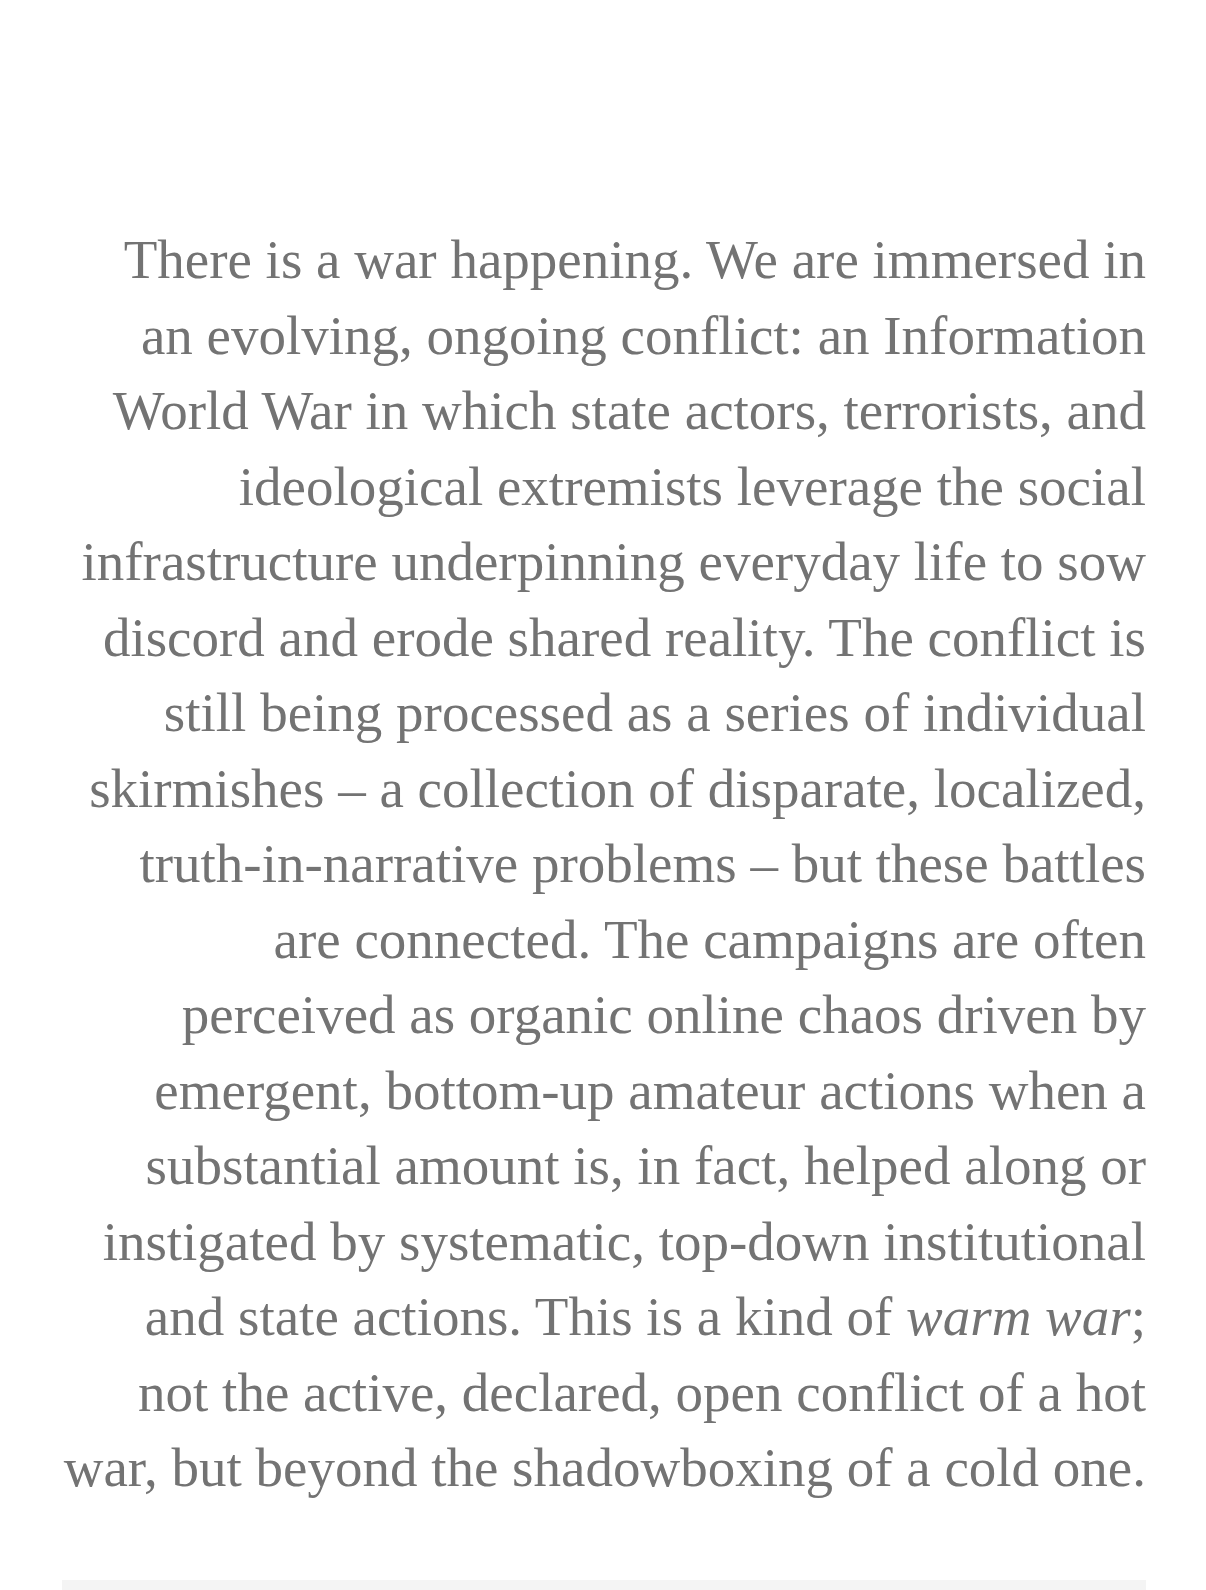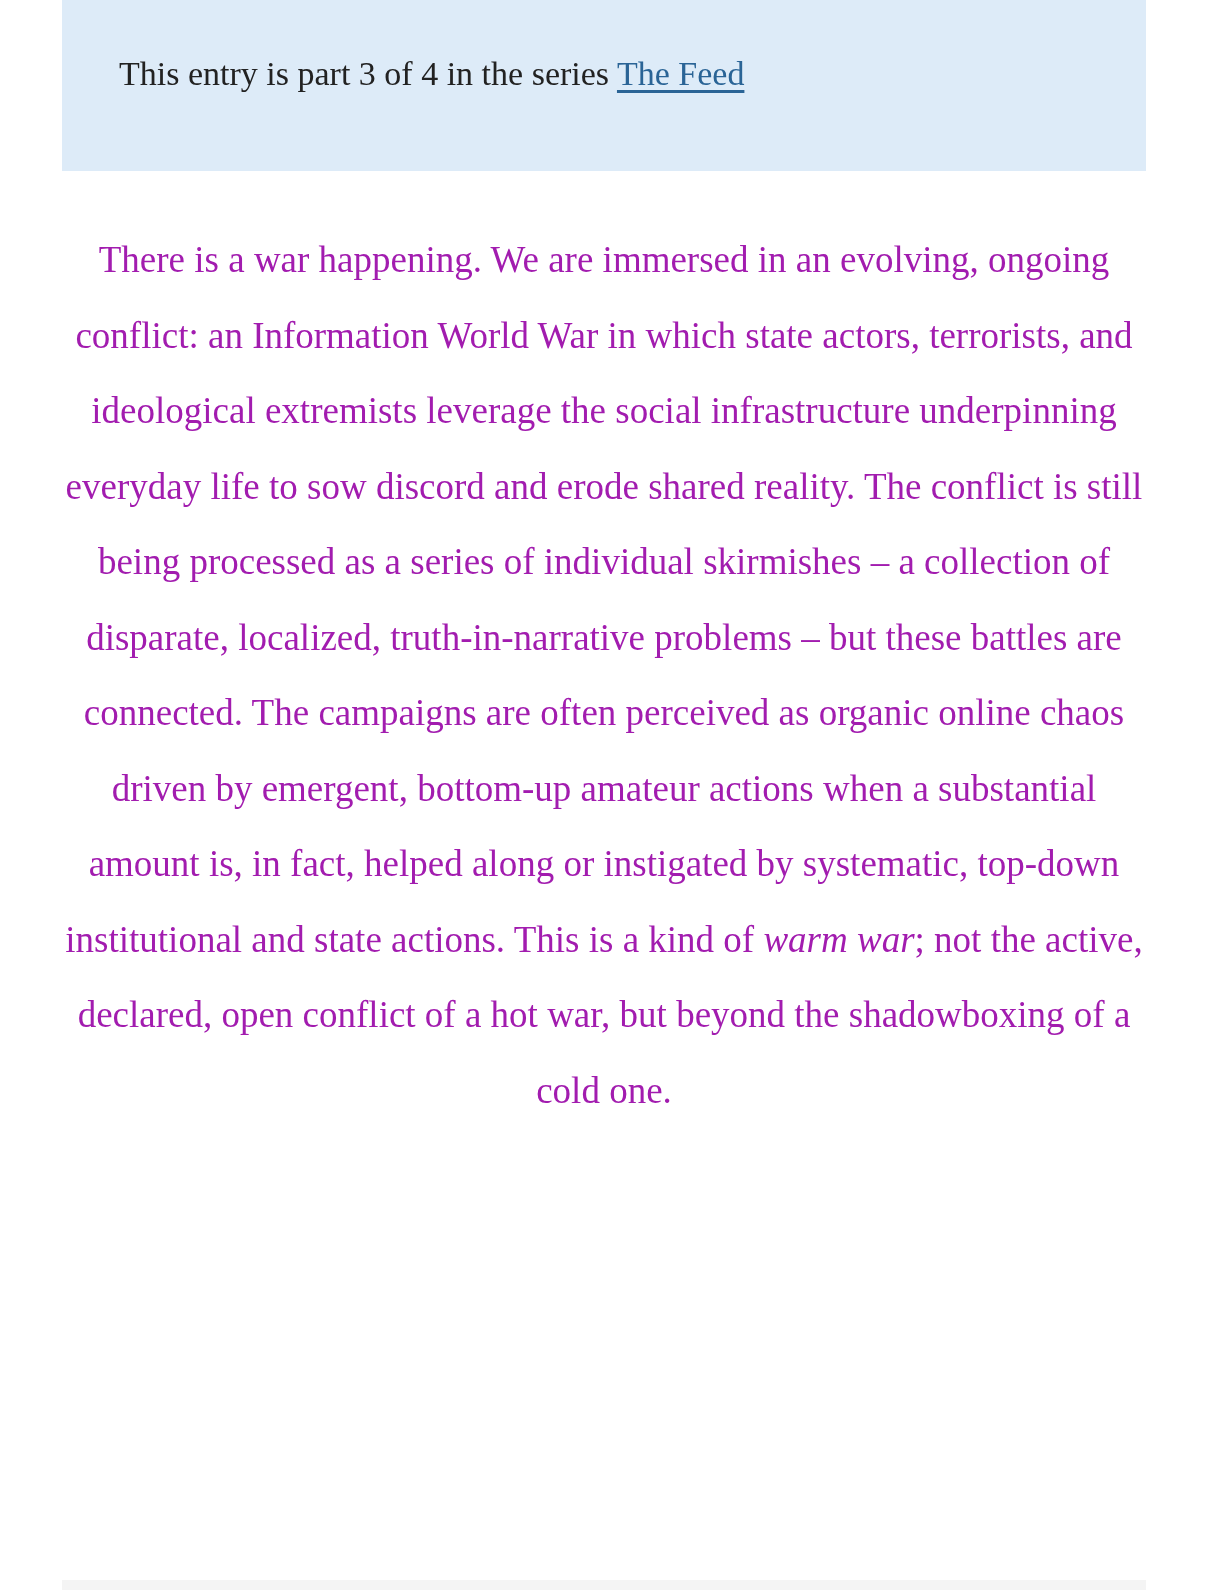--- a/index.html
+++ b/index.html
@@ -34,43 +34,40 @@
     text-underline-offset: 5px;
     cursor: pointer;
   }
   .article-body {
     position: absolute;
     left: 62px;
     top: 222px;
     width: 1084px;
   }
   .article-body p {
-    font-size: 37px;
+    font-size: 55px;
     line-height: 75.5px;
-    color: #a21caf;
-    text-align: center;
+    color: #737373;
+    text-align: right;
   }
   .article-body .em { font-style: italic; }
   .below-content-box {
     position: absolute;
     left: 62px;
     top: 1580px;
     width: 1084px;
     height: 10px;
     background: #f4f4f4;
   }
 </style>
 </head>
 <body>
 
 <div class="page" style="--banner-bg: #ddebf8; --link-color: #2a6496;">
 
-  <div class="series-banner">
-    <p><span>This entry is part 3 of 4 in the series </span><a>The Feed</a></p>
-  </div>
 
   <div class="article-body">
     <p><span>There is a war happening. We are immersed in an evolving, ongoing conflict: an Information World War in which state actors, terrorists, and ideological extremists leverage the social infrastructure underpinning everyday life to sow discord and erode shared reality. The conflict is still being processed as a series of individual skirmishes – a collection of disparate, localized, truth-in-narrative problems – but these battles are connected. The campaigns are often perceived as organic online chaos driven by emergent, bottom-up amateur actions when a substantial amount is, in fact, helped along or instigated by systematic, top-down institutional and state actions. This is a kind of </span><span class="em">warm war</span><span>; not the active, declared, open conflict of a hot war, but beyond the shadowboxing of a cold one.</span></p>
   </div>
 
   <div class="below-content-box"></div>
 
 </div>
 
 </body></html>

